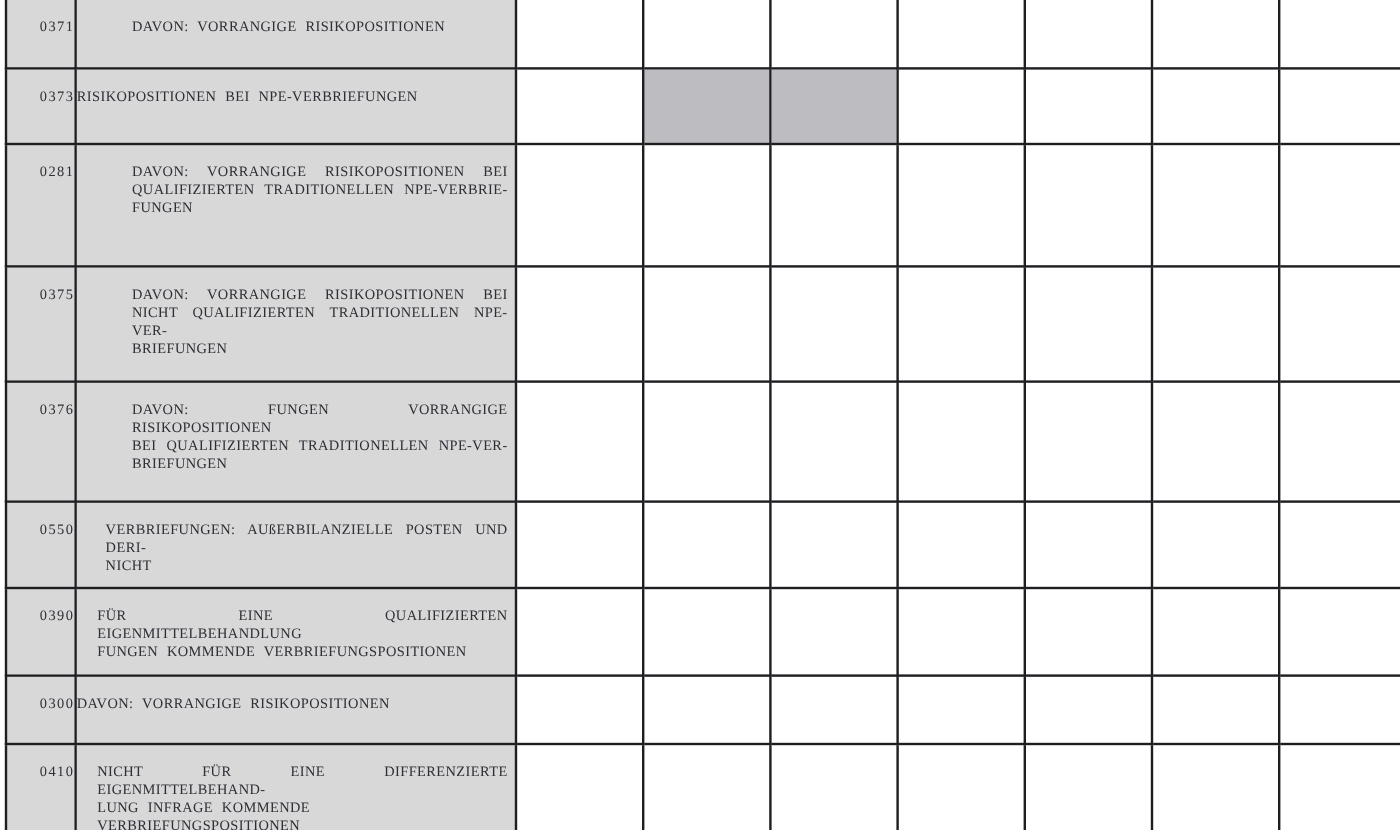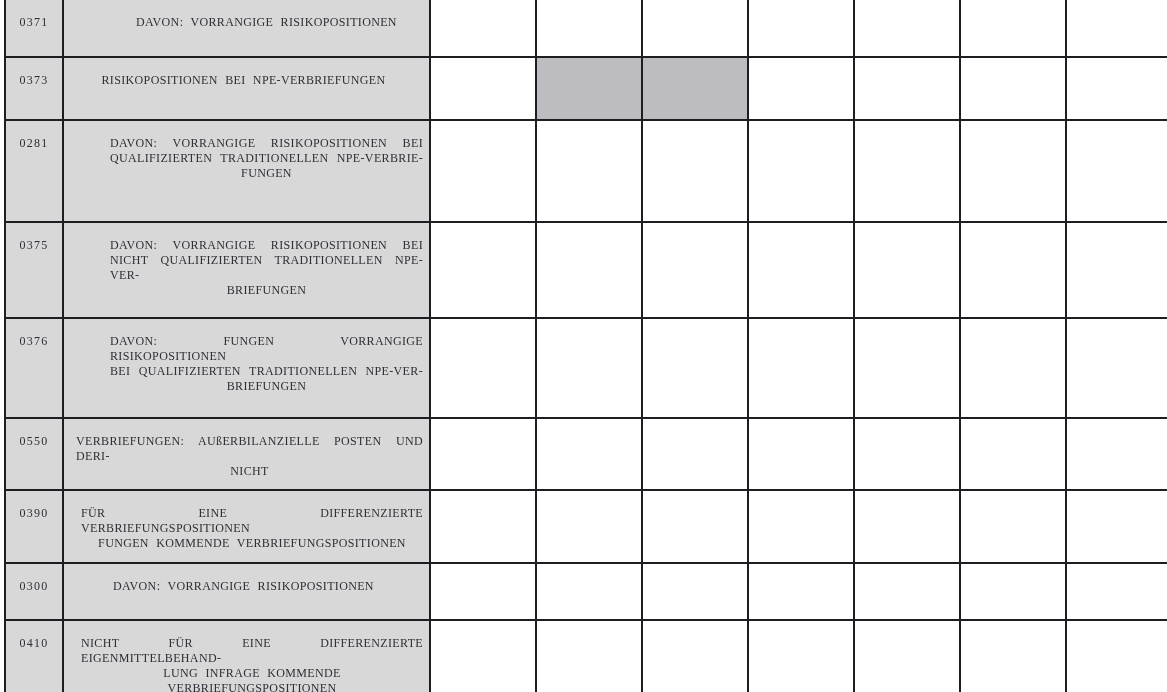--- a/index.html
+++ b/index.html
@@ -37,40 +37,40 @@
   }
   table.grid tr:first-child td{border-top:none;}
   table.grid td:last-child{border-right:none;}
   table.grid tr:last-child td{border-bottom:3px solid var(--border);}
   
   tr.rh-0{height:57px;} tr.rh-1{height:63px;} tr.rh-2{height:102px;}
   tr.rh-3{height:96px;} tr.rh-4{height:100px;} tr.rh-5{height:72px;}
   tr.rh-6{height:73px;} tr.rh-7{height:57px;} tr.rh-8{height:65px;}
   td.code-cell{
     background:var(--label-bg);
-    text-align:center;
+    text-align:right;
     padding-top:15px;
     font-size:12px;
     letter-spacing:1.2px;
   }
   td.label-cell{
     background:var(--label-bg);
     padding-top:15px;
     padding-right:6px;
   }
-  td.label-cell.level-1{padding-left:12px;}
+  td.label-cell.level-1{padding-left:24px;}
   td.label-cell.level-2{padding-left:17px;}
   td.label-cell.level-3{}
   td.label-cell.level-4{padding-left:46px;}
   .lbl-line{
     font-size:12px;
     line-height:15px;
     letter-spacing:0.35px;
     word-spacing:4px;
-    text-align:center;
+    text-align:left;
   }
   .lbl-line.just{
     text-align:justify;
     text-align-last:justify;
   }
   td.data-cell{background:#ffffff;}
   td.data-cell.shaded{background:var(--blocked-bg);}
 </style>
 </head>
 <body>
@@ -170,21 +170,21 @@
           <td class="data-cell"></td>
           <td class="data-cell"></td>
           <td class="data-cell"></td>
           <td class="data-cell"></td>
           <td class="data-cell"></td>
           <td class="data-cell"></td>
         </tr>
         <tr class="rh-6">
           <td class="code-cell">0390</td>
           <td class="label-cell level-2">
-            <div class="lbl-line just">FÜR EINE DIFFERENZIERTE VERBRIEFUNGSPOSITIONEN</div>
+            <div class="lbl-line just">FÜR EINE QUALIFIZIERTEN EIGENMITTELBEHANDLUNG</div>
             <div class="lbl-line">FUNGEN KOMMENDE VERBRIEFUNGSPOSITIONEN</div>
           </td>
           <td class="data-cell"></td>
           <td class="data-cell"></td>
           <td class="data-cell"></td>
           <td class="data-cell"></td>
           <td class="data-cell"></td>
           <td class="data-cell"></td>
           <td class="data-cell"></td>
         </tr>

